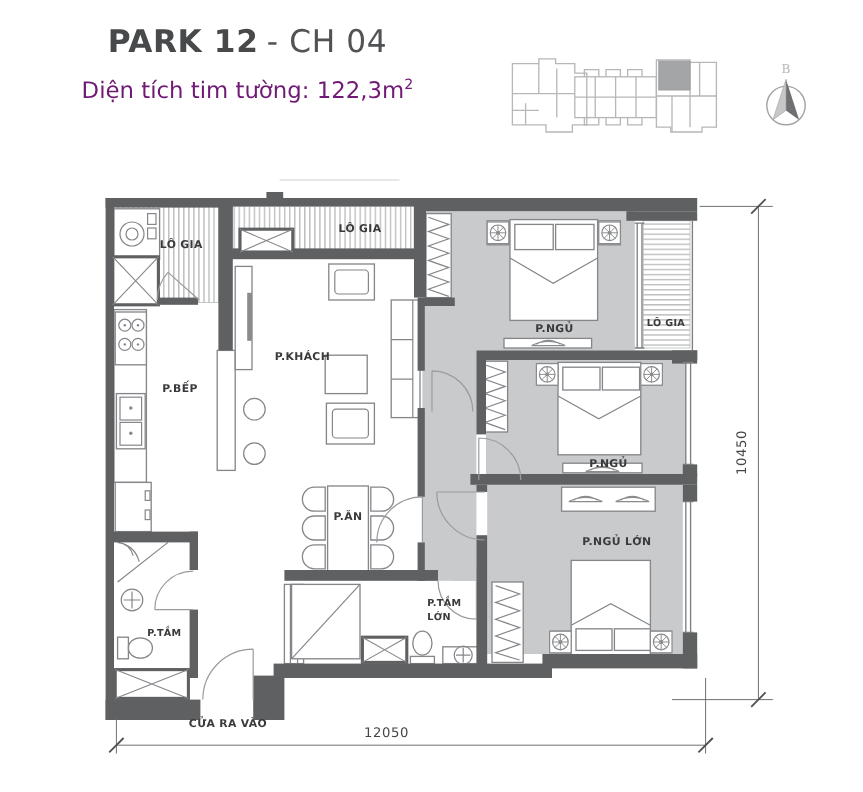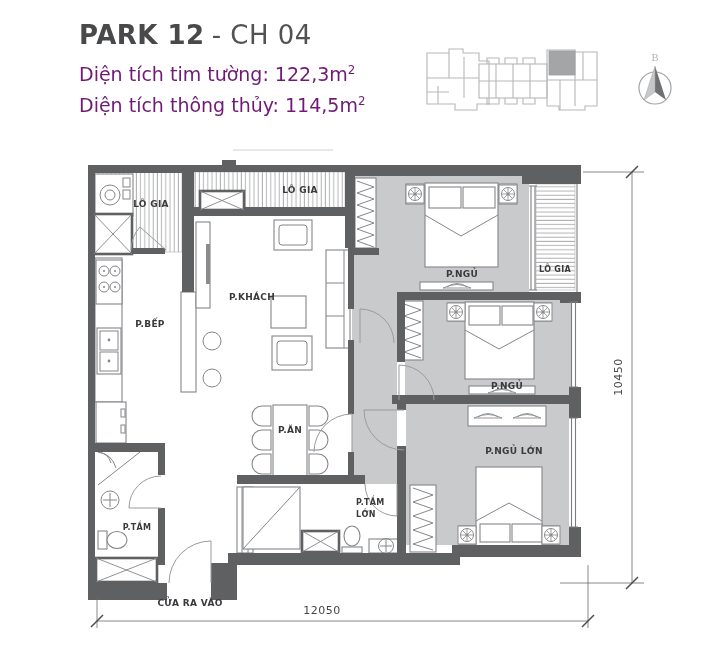--- a/index.html
+++ b/index.html
@@ -1,18 +1,18 @@
 <!DOCTYPE html>
 <html><head>
 <meta charset="utf-8">
 <style>
   html,body{margin:0;padding:0;background:#ffffff;}
   #stage{position:relative;width:719px;height:660px;background:#fff;overflow:hidden;
          font-family:"DejaVu Sans",sans-serif;}
-  .header{position:absolute;left:79px;top:20px;z-index:5;}
+  .header{position:absolute;left:68px;top:20px;z-index:5;text-align:center;}
   .title{font-size:26px;color:#48494b;letter-spacing:.5px;margin-bottom:7px;}
   .title .tb{font-weight:700;}
   .title .tr{font-weight:400;margin-left:7px;color:#515254;}
   .area-line{font-size:19px;line-height:27px;color:#701a75;font-weight:400;}
   .area-line sup{font-size:62%;}
   svg text{font-family:"DejaVu Sans",sans-serif;}
   .lbl{font-weight:bold;font-size:9px;fill:#3a3a3c;letter-spacing:.3px;text-anchor:middle;}
   .lbl-s{font-size:8px;}
   .dimtxt{font-size:11px;fill:#454547;text-anchor:middle;letter-spacing:.5px;}
   .w{fill:#5f6062;}
@@ -30,21 +30,20 @@
 </head>
 <body>
 
 <div id="stage">
 
   <div class="header">
     <div class="title">
       <span class="tb">PARK 12</span><span class="tr">- CH 04</span>
     </div>
     <div class="area-line"><span>Diện tích tim tường: 122,3m</span><sup>2</sup></div>
-    <div class="area-line"><span>Diện tích thông thủy: 114,5m</span><sup>2</sup></div>
   </div>
 
   <svg width="719" height="660" viewBox="0 0 719 660" style="position:absolute;left:0;top:0;">
     <defs>
       <pattern id="hv" width="4.2" height="6" patternUnits="userSpaceOnUse">
         <path d="M2,0 V6" stroke="#b2b3b5" stroke-width="1"></path>
       </pattern>
       <pattern id="hh" width="6" height="4.2" patternUnits="userSpaceOnUse">
         <path d="M0,2 H6" stroke="#b2b3b5" stroke-width="1"></path>
       </pattern>

